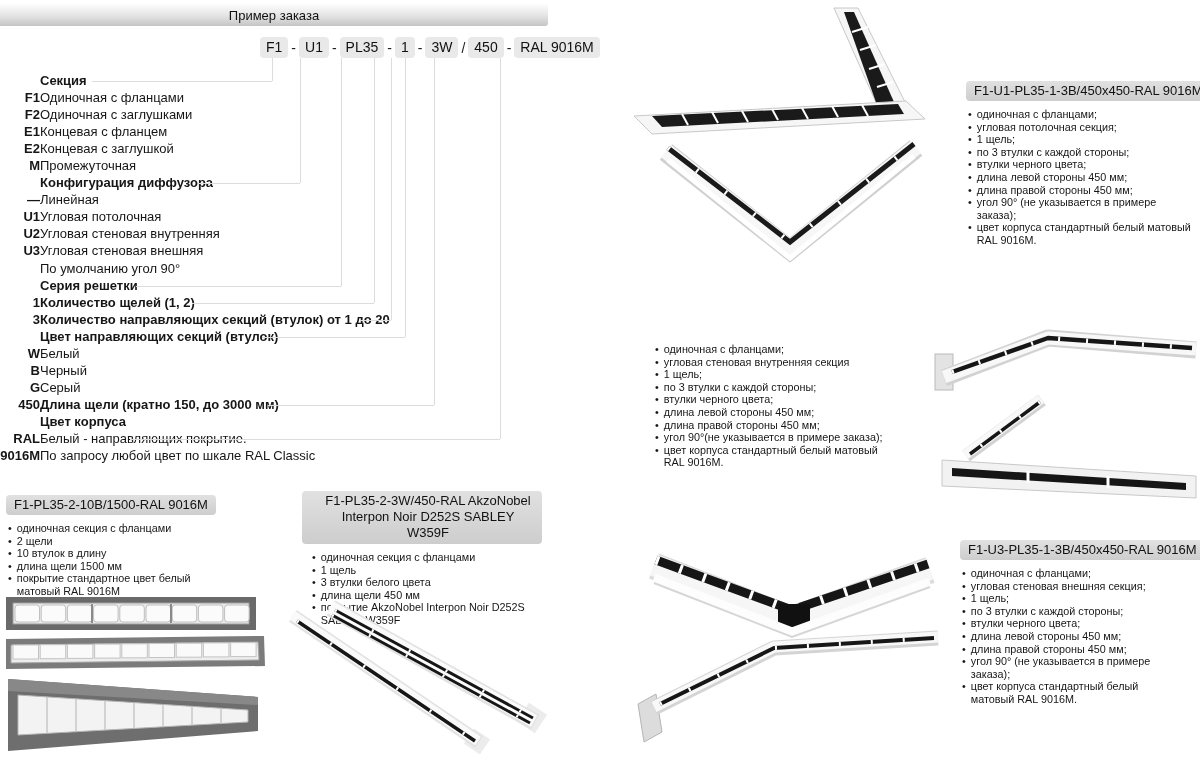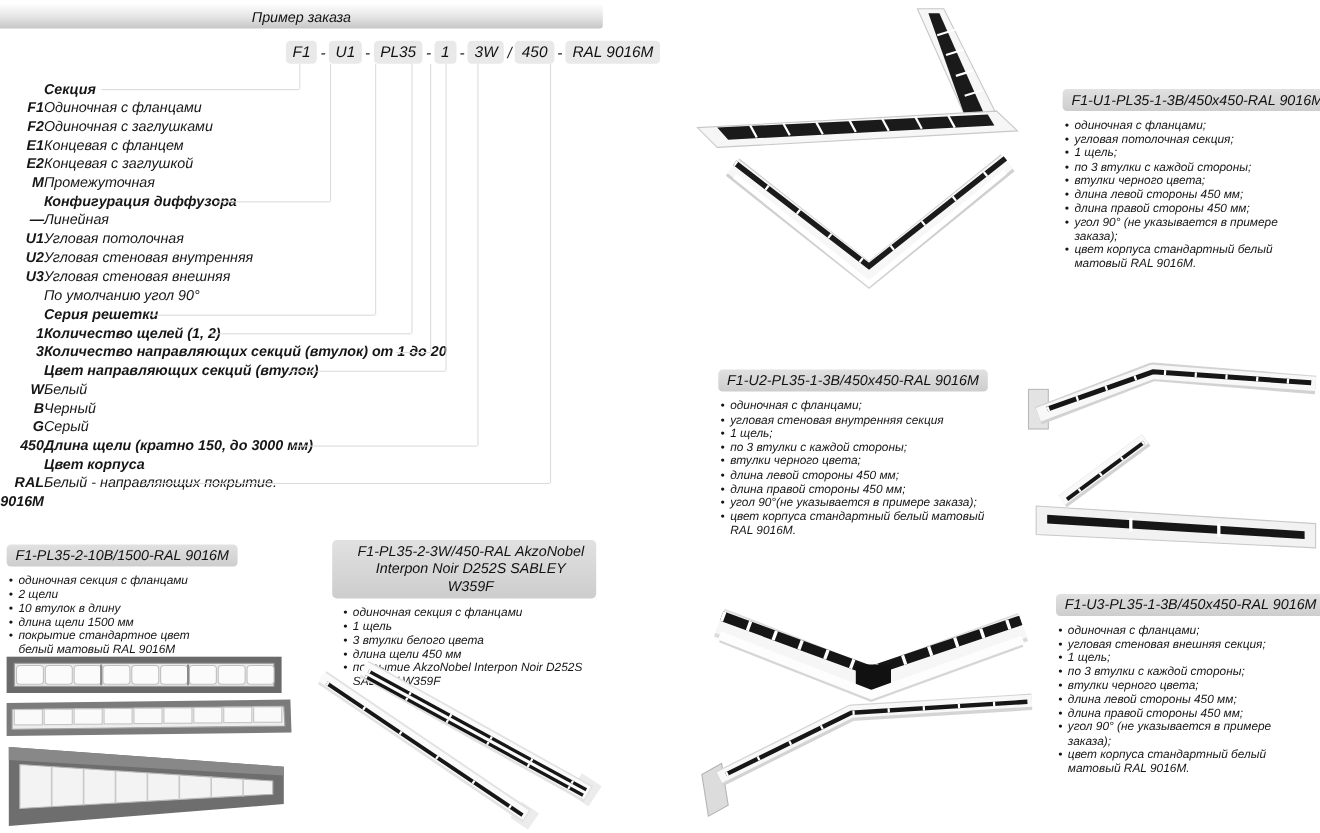--- a/index.html
+++ b/index.html
@@ -1,17 +1,17 @@
 <!DOCTYPE html>
 <html><head>
 <meta charset="utf-8">
 <style>
   html,body{margin:0;padding:0;background:#fff;}
   .canvas{position:relative;width:1200px;height:757px;background:#fff;overflow:hidden;
-          font-family:"Liberation Sans",sans-serif;color:#161616;font-style:italic;}
+          font-family:"Liberation Sans",sans-serif;color:#161616;}
   
   .header-bar{position:absolute;left:0;top:4px;width:548px;height:22px;
     background:linear-gradient(180deg,#fdfdfd 0%,#e3e3e3 55%,#c5c5c5 100%);
     border-radius:0 3px 3px 0;display:flex;align-items:center;justify-content:center;
     font-size:13px;color:#111;}
   
   .code-row{position:absolute;left:260px;top:37px;display:flex;align-items:center;
     font-size:14px;color:#111;white-space:nowrap;}
   .tok{background:#e9e9e9;border-radius:4px;padding:2px 6px 3px;}
   .sep{margin:0 3px;color:#222;}
@@ -144,20 +144,21 @@
       <div class="lrow bold">
         <span class="lkey"></span>
         <span class="ltext">Цвет корпуса</span>
       </div>
       <div class="lrow">
         <span class="lkey">RAL</span>
         <span class="ltext">Белый - направляющих покрытие.</span>
       </div>
       <div class="lrow">
         <span class="lkey">9016M</span>
+        <span class="ltext">По запросу любой цвет по шкале RAL Classic</span>
       </div>
     </div>
 
   <div class="vline" style="left:272px;top:58px;height:23px;"></div>
   <div class="vline" style="left:300px;top:58px;height:125px;"></div>
   <div class="vline" style="left:341px;top:58px;height:228px;"></div>
   <div class="vline" style="left:374px;top:58px;height:245px;"></div>
   <div class="vline" style="left:391px;top:58px;height:262px;"></div>
   <div class="vline" style="left:405px;top:58px;height:279px;"></div>
   <div class="vline" style="left:434px;top:58px;height:347px;"></div>
@@ -259,21 +260,20 @@
           <span>угол 90° (не указывается в примере заказа);</span>
         </li>
         <li>
           <span class="dot">•</span>
           <span>цвет корпуса стандартный белый матовый RAL 9016M.</span>
         </li>
       </ul>
   </div>
 
   <div class="example" style="left:653px;top:336px;width:266px;">
-    <div class="ex-title">F1-U2-PL35-1-3B/450x450-RAL 9016M</div>
     <ul class="bullets" style="width:244px;">
         <li>
           <span class="dot">•</span>
           <span>одиночная с фланцами;</span>
         </li>
         <li>
           <span class="dot">•</span>
           <span>угловая стеновая внутренняя секция</span>
         </li>
         <li>

